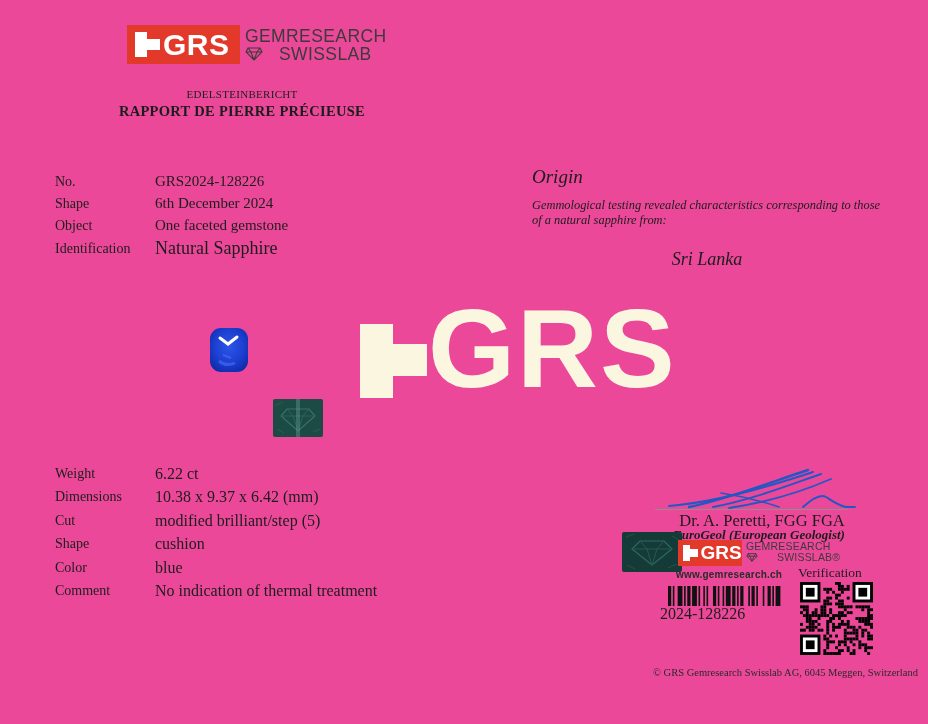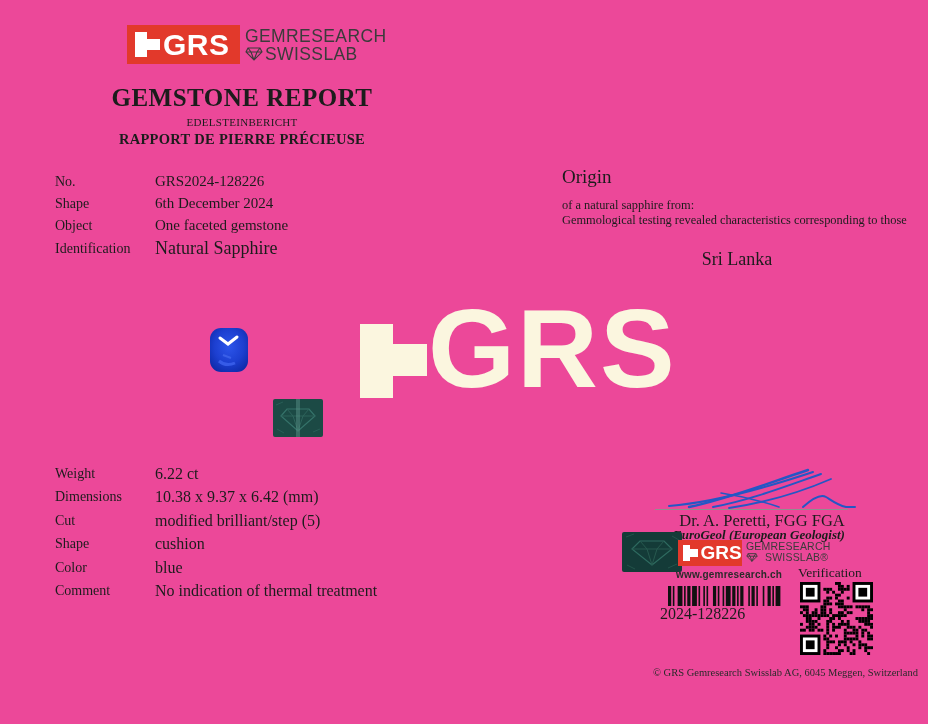--- a/index.html
+++ b/index.html
@@ -9,34 +9,34 @@
     font-family:"Liberation Serif", serif; color:#1c1c1c; overflow:hidden;padding-left:28px;
   }
   
   .logo-box { position:absolute; left:127px; top:25px; width:113px; height:39px; background:#e2392b; }
   .logo-cross-v { position:absolute; left:8px; top:7px; width:12px; height:25px; background:#ffffff; }
   .logo-cross-h { position:absolute; left:20px; top:14px; width:13px; height:11px; background:#ffffff; }
   .logo-grs { position:absolute; left:36px; top:0; width:75px; height:39px; line-height:39px;
     font-family:"Liberation Sans", sans-serif; font-weight:bold; font-size:30px; color:#ffffff; letter-spacing:0.5px; }
   .logo-text { position:absolute; left:245px; top:27px; font-family:"Liberation Sans", sans-serif; color:#3b3b3b; }
   .logo-text .l1 { font-size:17.5px; letter-spacing:0.4px; line-height:18px; }
-  .logo-text .l2 { font-size:17.5px; letter-spacing:0.4px; line-height:18px; display:flex; align-items:center; gap:2px; }
+  .logo-text .l2 { font-size:17.5px; letter-spacing:0.4px; line-height:18px; display:flex; align-items:center; gap:16px; }
   .diamond-icon svg { display:block; }
   
   .title-block { position:absolute; left:60px; top:84px; width:364px; text-align:center; }
   .title-main { font-size:25px; font-weight:bold; letter-spacing:0.5px; }
   .title-de { font-size:11px; font-weight:normal; margin-top:4px; letter-spacing:0.3px; }
   .title-fr { font-size:14.5px; font-weight:bold; margin-top:3px; letter-spacing:0.3px; }
   
   .detail-row { position:absolute; left:55px; width:420px; }
   .detail-row .lab { position:absolute; left:0; top:0; font-size:14px; }
   .detail-row .val { position:absolute; left:100px; top:-1px; font-size:15px; white-space:nowrap; }
   .detail-row .val.big { font-size:18px; top:-3px; }
   
-  .origin { position:absolute; left:562px; top:166px; width:350px; }
+  .origin { position:absolute; left:532px; top:166px; width:350px;font-style:italic; }
   .origin-h { font-size:19px; }
   .origin-body { margin-top:10px; font-size:12.4px; line-height:15px; }
   .origin-country { margin-top:21px; font-size:18px; text-align:center; }
   
   .gem { position:absolute; left:209px; top:327px; }
   .holo-mid { position:absolute; left:273px; top:399px; }
   .watermark { position:absolute; left:348px; top:302px; width:290px; height:110px; opacity:1; }
   .wm-cross-v { position:absolute; left:12px; top:22px; width:33px; height:74px; background:#fbf6df; }
   .wm-cross-h { position:absolute; left:45px; top:42px; width:34px; height:32px; background:#fbf6df; }
   .wm-text { position:absolute; left:80px; top:-18px; font-family:"Liberation Sans", sans-serif;
@@ -52,21 +52,21 @@
   .sig-title { position:absolute; left:673px; top:527px; font-size:13px; font-weight:bold; font-style:italic; }
   
   .holo-bottom { position:absolute; left:622px; top:532px; }
   .logo-box-sm { position:absolute; left:678px; top:540px; width:64px; height:26px; background:#e2392b; }
   .logo-box-sm .cv { position:absolute; left:5px; top:5px; width:7px; height:16px; background:#fff; }
   .logo-box-sm .ch { position:absolute; left:12px; top:9px; width:8px; height:8px; background:#fff; }
   .logo-box-sm .g { position:absolute; left:22px; top:0; width:42px; height:26px; line-height:26px; text-align:center;
     font-family:"Liberation Sans", sans-serif; font-weight:bold; font-size:19px; color:#fff; }
   .logo-sm-text { position:absolute; left:746px; top:541px; font-family:"Liberation Sans", sans-serif; color:#3b3b3b; }
   .logo-sm-text .l1 { font-size:10.5px; line-height:11px; letter-spacing:0.2px; }
-  .logo-sm-text .l2 { font-size:10.5px; line-height:11px; letter-spacing:0.2px; display:flex; align-items:center; gap:7px; }
+  .logo-sm-text .l2 { font-size:10.5px; line-height:11px; letter-spacing:0.2px; display:flex; align-items:center; gap:19px; }
   .website { position:absolute; left:676px; top:569px; font-family:"Liberation Sans", sans-serif;
     font-weight:bold; font-size:10px; color:#2b2b2b; letter-spacing:0.2px; }
   .verif-label { position:absolute; left:798px; top:565px; font-size:13.5px; }
   .barcode { position:absolute; left:668px; top:586px; }
   .barcode-num { position:absolute; left:660px; top:605px; width:130px; text-align:left; font-size:16px; }
   .qr { position:absolute; left:800px; top:582px; }
   
   .footer-left { position:absolute; left:117px; top:664px; font-size:10.5px; color:#2a2a2a; }
   .footer-right { position:absolute; left:653px; top:667px; font-size:10.5px; color:#2a2a2a; }
 </style>
@@ -86,21 +86,20 @@
       <span class="diamond-icon">
         <svg width="18" height="14" viewBox="0 0 18 14">
           <path d="M3 1 L15 1 L17 5 L9 13 L1 5 Z M1 5 L17 5 M3 1 L6 5 L9 13 M15 1 L12 5 L9 13" fill="none" stroke="#3b3b3b" stroke-width="1.1"></path>
         </svg>
       </span>
       <span>SWISSLAB</span>
     </div>
   </div>
 
   <div class="title-block">
-    <div class="title-main">GEMSTONE REPORT</div>
     <div class="title-de">EDELSTEINBERICHT</div>
     <div class="title-fr">RAPPORT DE PIERRE PRÉCIEUSE</div>
   </div>
 
   <div class="detail-row" style="top:174px">
     <span class="lab">No.</span>
     <span class="val">GRS2024-128226</span>
   </div>
   <div class="detail-row" style="top:196px">
     <span class="lab">Shape</span>
@@ -111,22 +110,22 @@
     <span class="val">One faceted gemstone</span>
   </div>
   <div class="detail-row" style="top:241px">
     <span class="lab">Identification</span>
     <span class="val big">Natural Sapphire</span>
   </div>
 
   <div class="origin">
     <div class="origin-h">Origin</div>
     <div class="origin-body">
+      <span style="display:block">Gemmological testing revealed characteristics corresponding to those</span>
       <span style="display:block">of a natural sapphire from:</span>
-      <span style="display:block">Gemmological testing revealed characteristics corresponding to those</span>
     </div>
     <div class="origin-country">Sri Lanka</div>
   </div>
 
   <div class="watermark">
     <div class="wm-cross-v"></div>
     <div class="wm-cross-h"></div>
     <div class="wm-text">GRS</div>
   </div>
 

